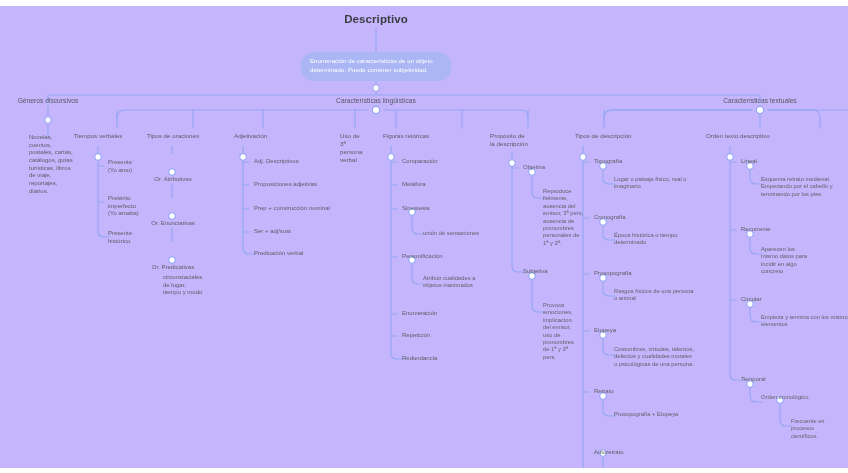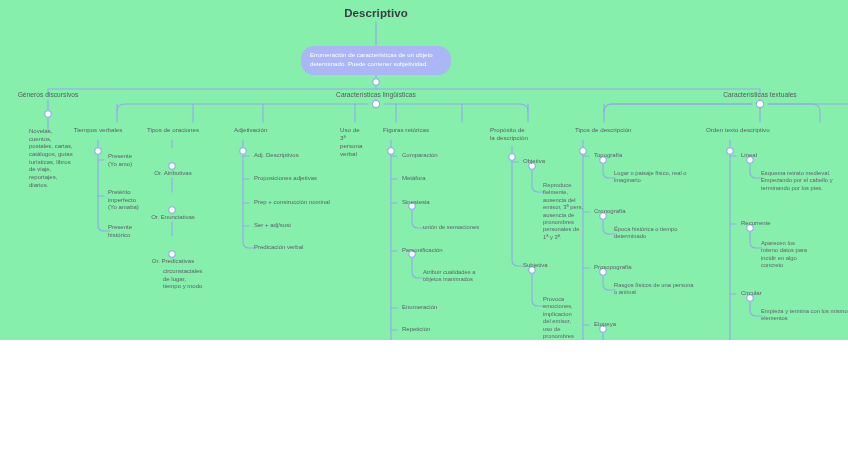--- a/index.html
+++ b/index.html
@@ -8,23 +8,24 @@
     padding: 0;
     background: #ffffff;
   }
   body {
     font-family: "Liberation Sans", sans-serif;
     color: #5c5f66;
   }
   #canvas {
     position: relative;
     width: 848px;
-    height: 340px;
+    height: 462px;
     overflow: hidden;
-    background: #86efac;
+    background: #c4b5fd;
+    margin-top: 6px;
   }
   #wires {
     position: absolute;
     left: 0; top: 0;
     width: 848px;
     height: 473px;
     pointer-events: none;
   }
   .node {
     position: absolute;

